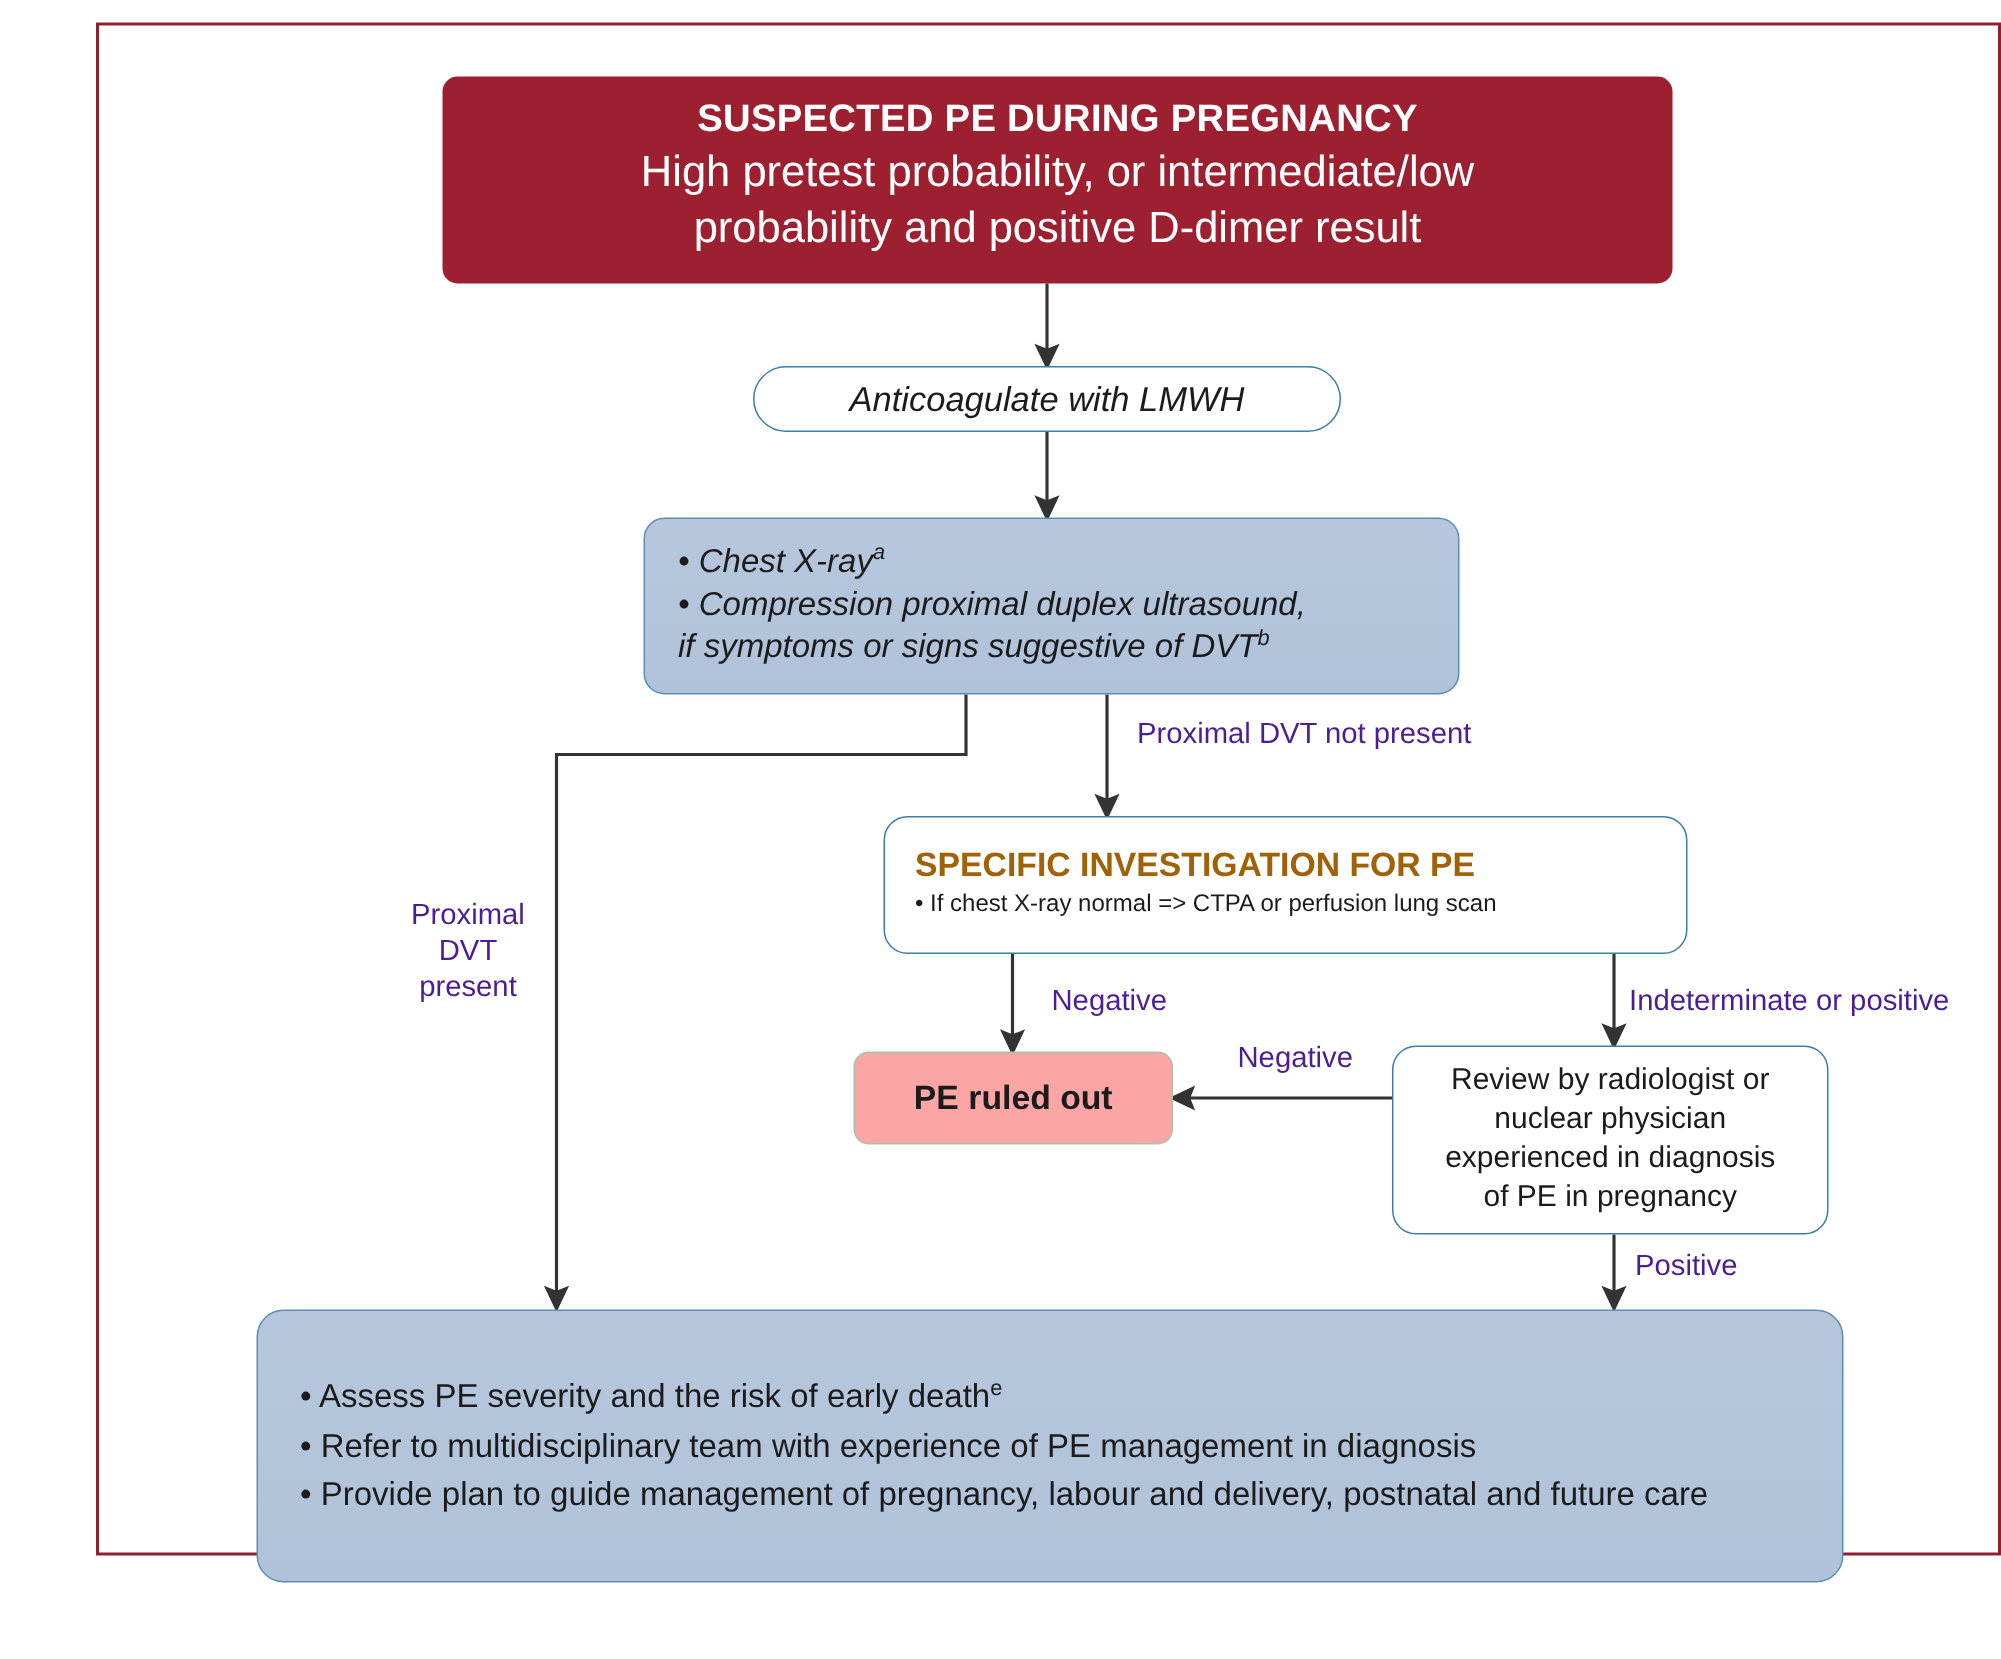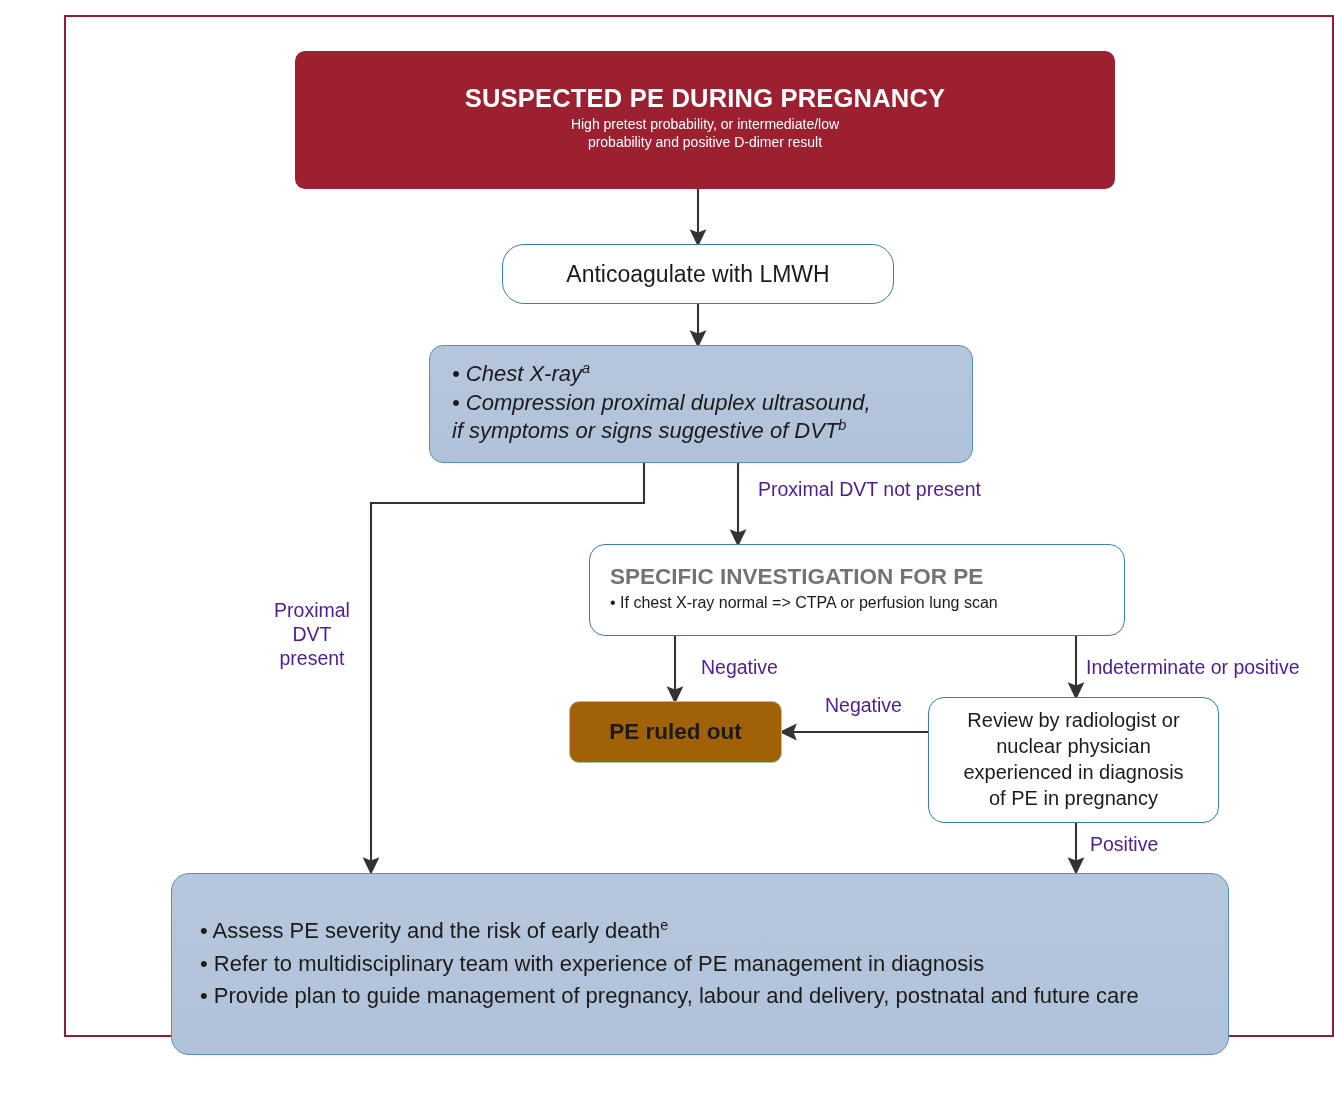--- a/index.html
+++ b/index.html
@@ -50,37 +50,38 @@
     color: #ffffff;
     padding: 6px 20px 10px;
   }
   #node-header .ttl {
     font-size: 25.5px;
     font-weight: bold;
     letter-spacing: .2px;
     margin-bottom: 3px;
   }
   #node-header .sub {
-    font-size: 14px;
+    font-size: 29px;
     line-height: 1.28;
     font-weight: normal;
   }
 
   
   .box-white {
     background: #ffffff;
     border: 1.6px solid #3b7ea8;
     border-radius: 16px;
   }
   #node-anticoag {
     left: 466px; top: 244px;
-    width: 392px; height: 60px;
+    width: 392px; height: 44px;
     border-radius: 22px;
     align-items: center;
     text-align: right;
+    font-style: italic;
   }
   #node-anticoag .t { font-size: 23px; }
 
   
   .box-blue {
     background: linear-gradient(#b6c7dd, #b0c2d9);
     border: 1.6px solid #5d8db5;
     border-radius: 14px;
   }
   #node-tests {
@@ -102,32 +103,32 @@
   #node-manage .t { font-size: 22px; line-height: 1.48; }
 
   
   #node-specinv {
     left: 553px; top: 544px;
     width: 536px; height: 92px;
     padding: 6px 14px 8px 20px;
     justify-content: center;
   }
   #node-specinv .hd {
-    color: #737373;
+    color: #a16207;
     font-weight: bold;
     font-size: 22.5px;
     margin-bottom: 2px;
   }
   #node-specinv .t { font-size: 16px; line-height: 1.34; }
 
   
   #node-ruledout {
     left: 533px; top: 701px;
     width: 213px; height: 62px;
-    background: #a16207;
+    background: #fca5a5;
     border: 1.4px solid #a8c4a7;
     border-radius: 10px;
     align-items: center;
     text-align: center;
   }
   #node-ruledout .t { font-size: 22.5px; font-weight: bold; }
 
   
   #node-review {
     left: 892px; top: 697px;

